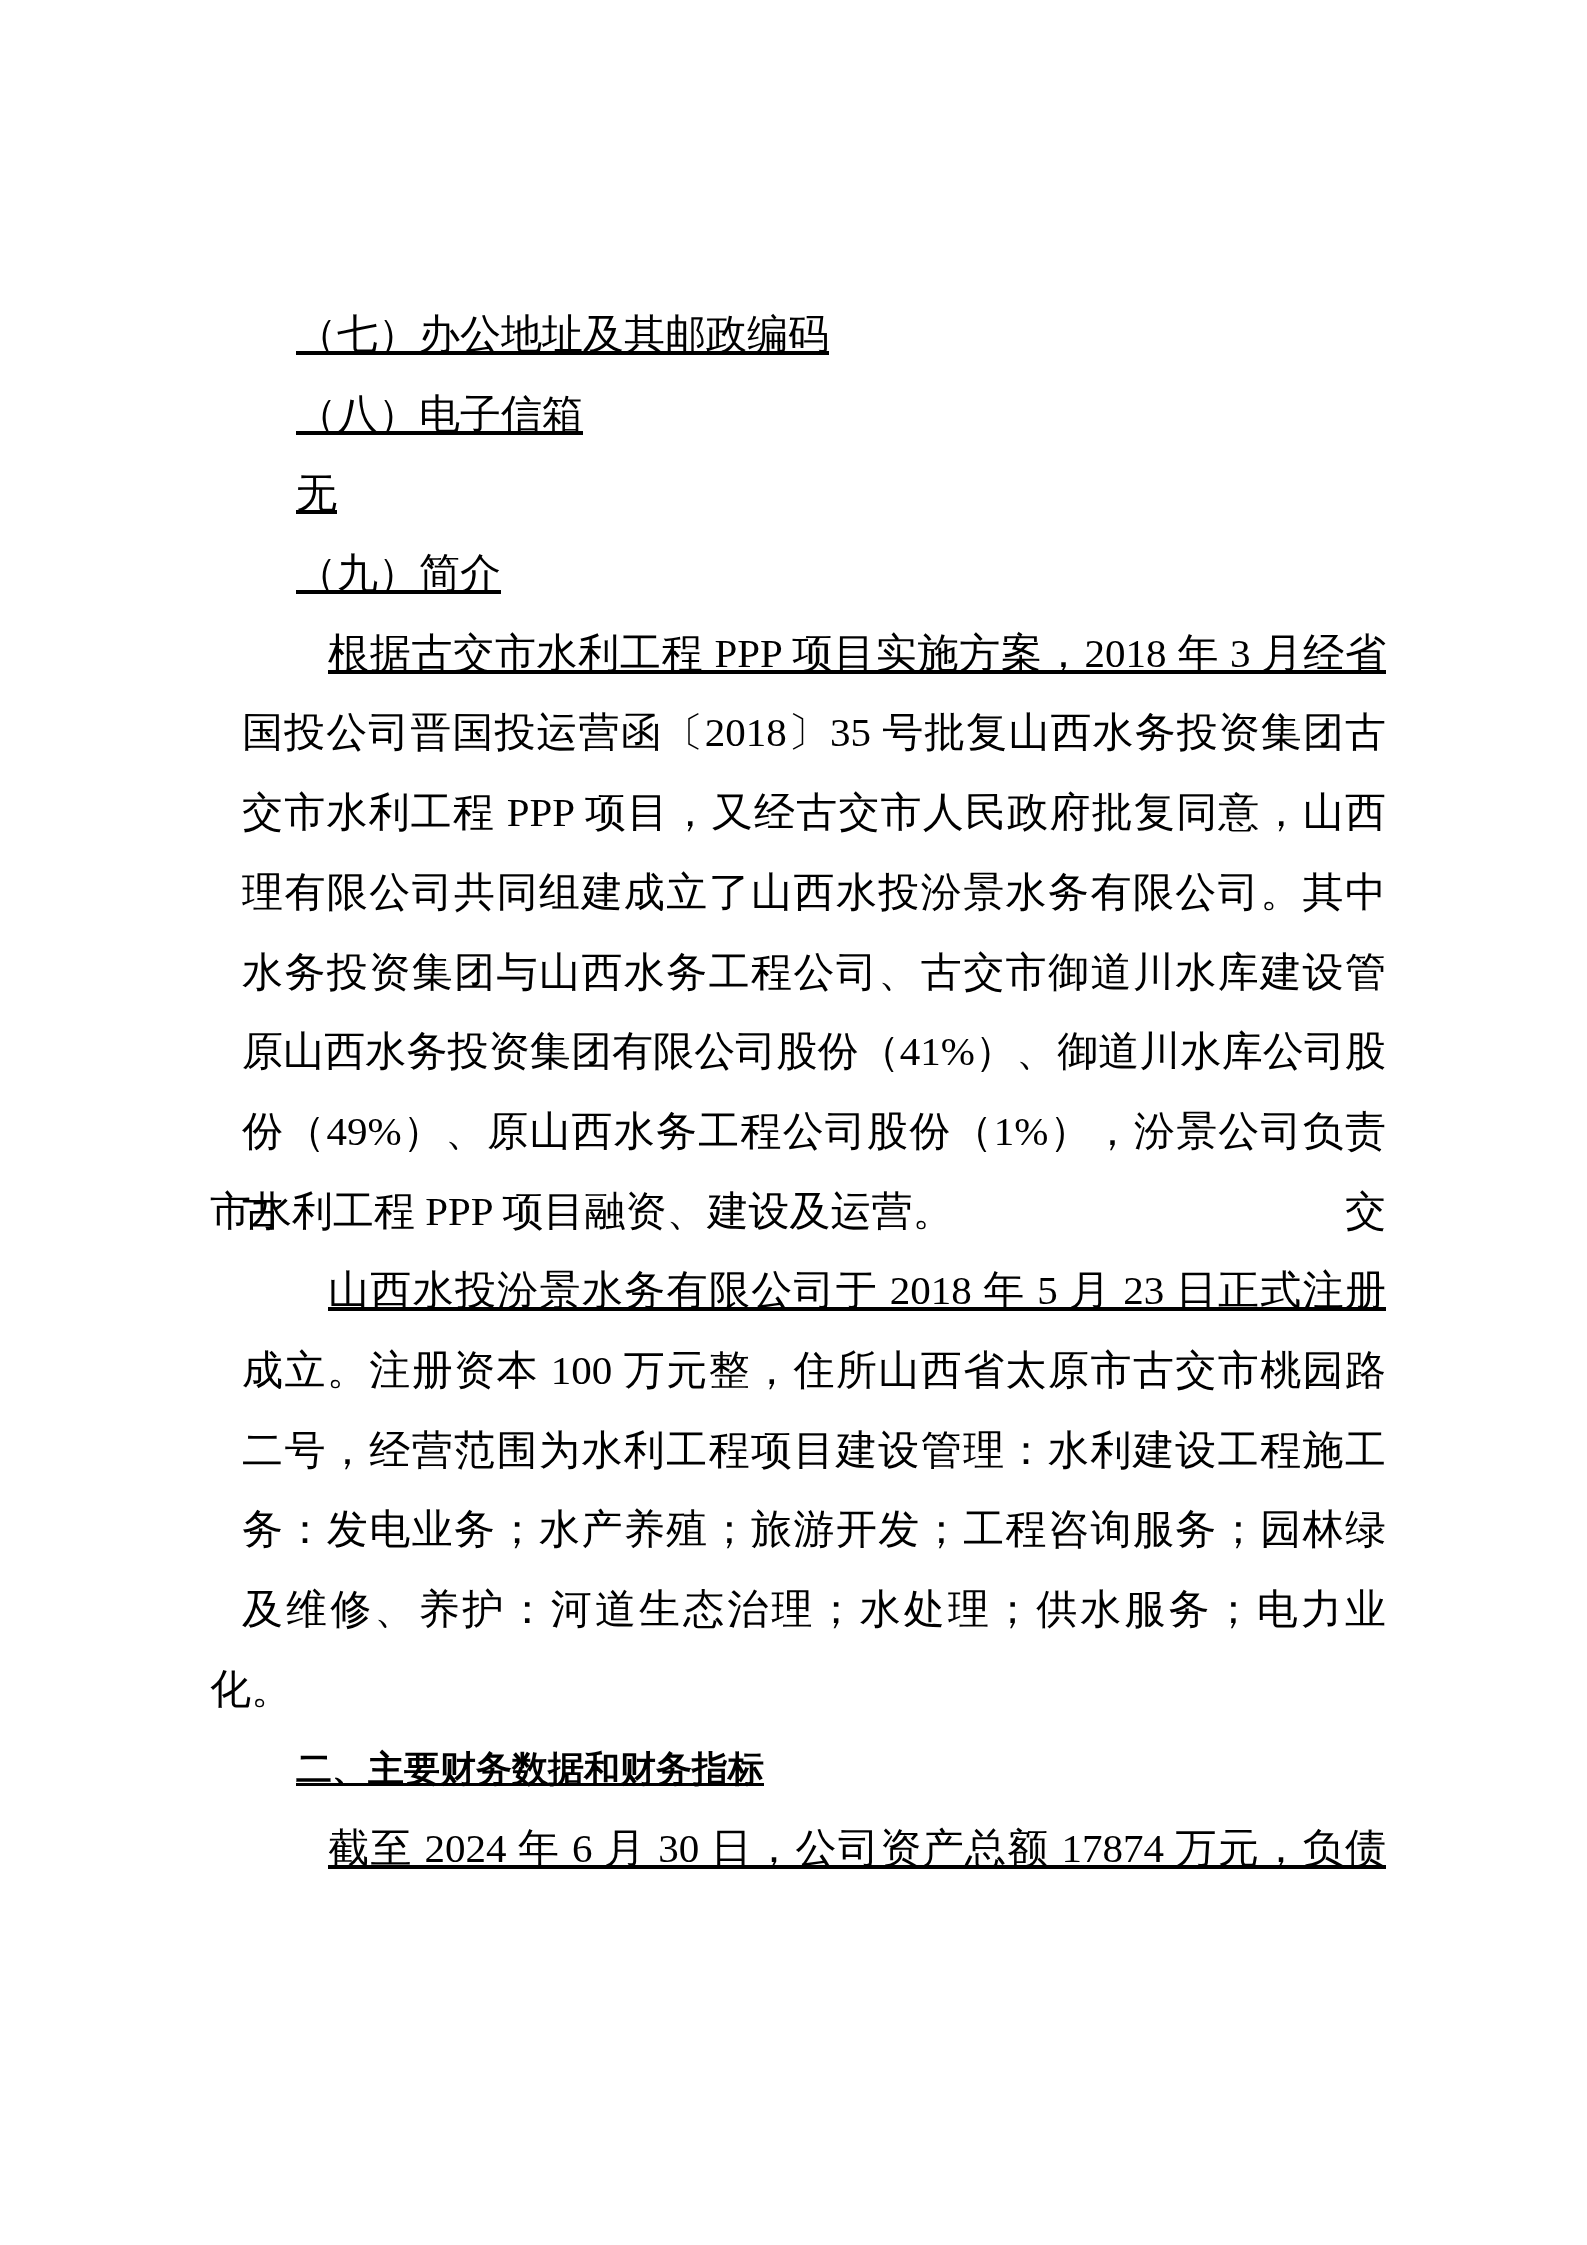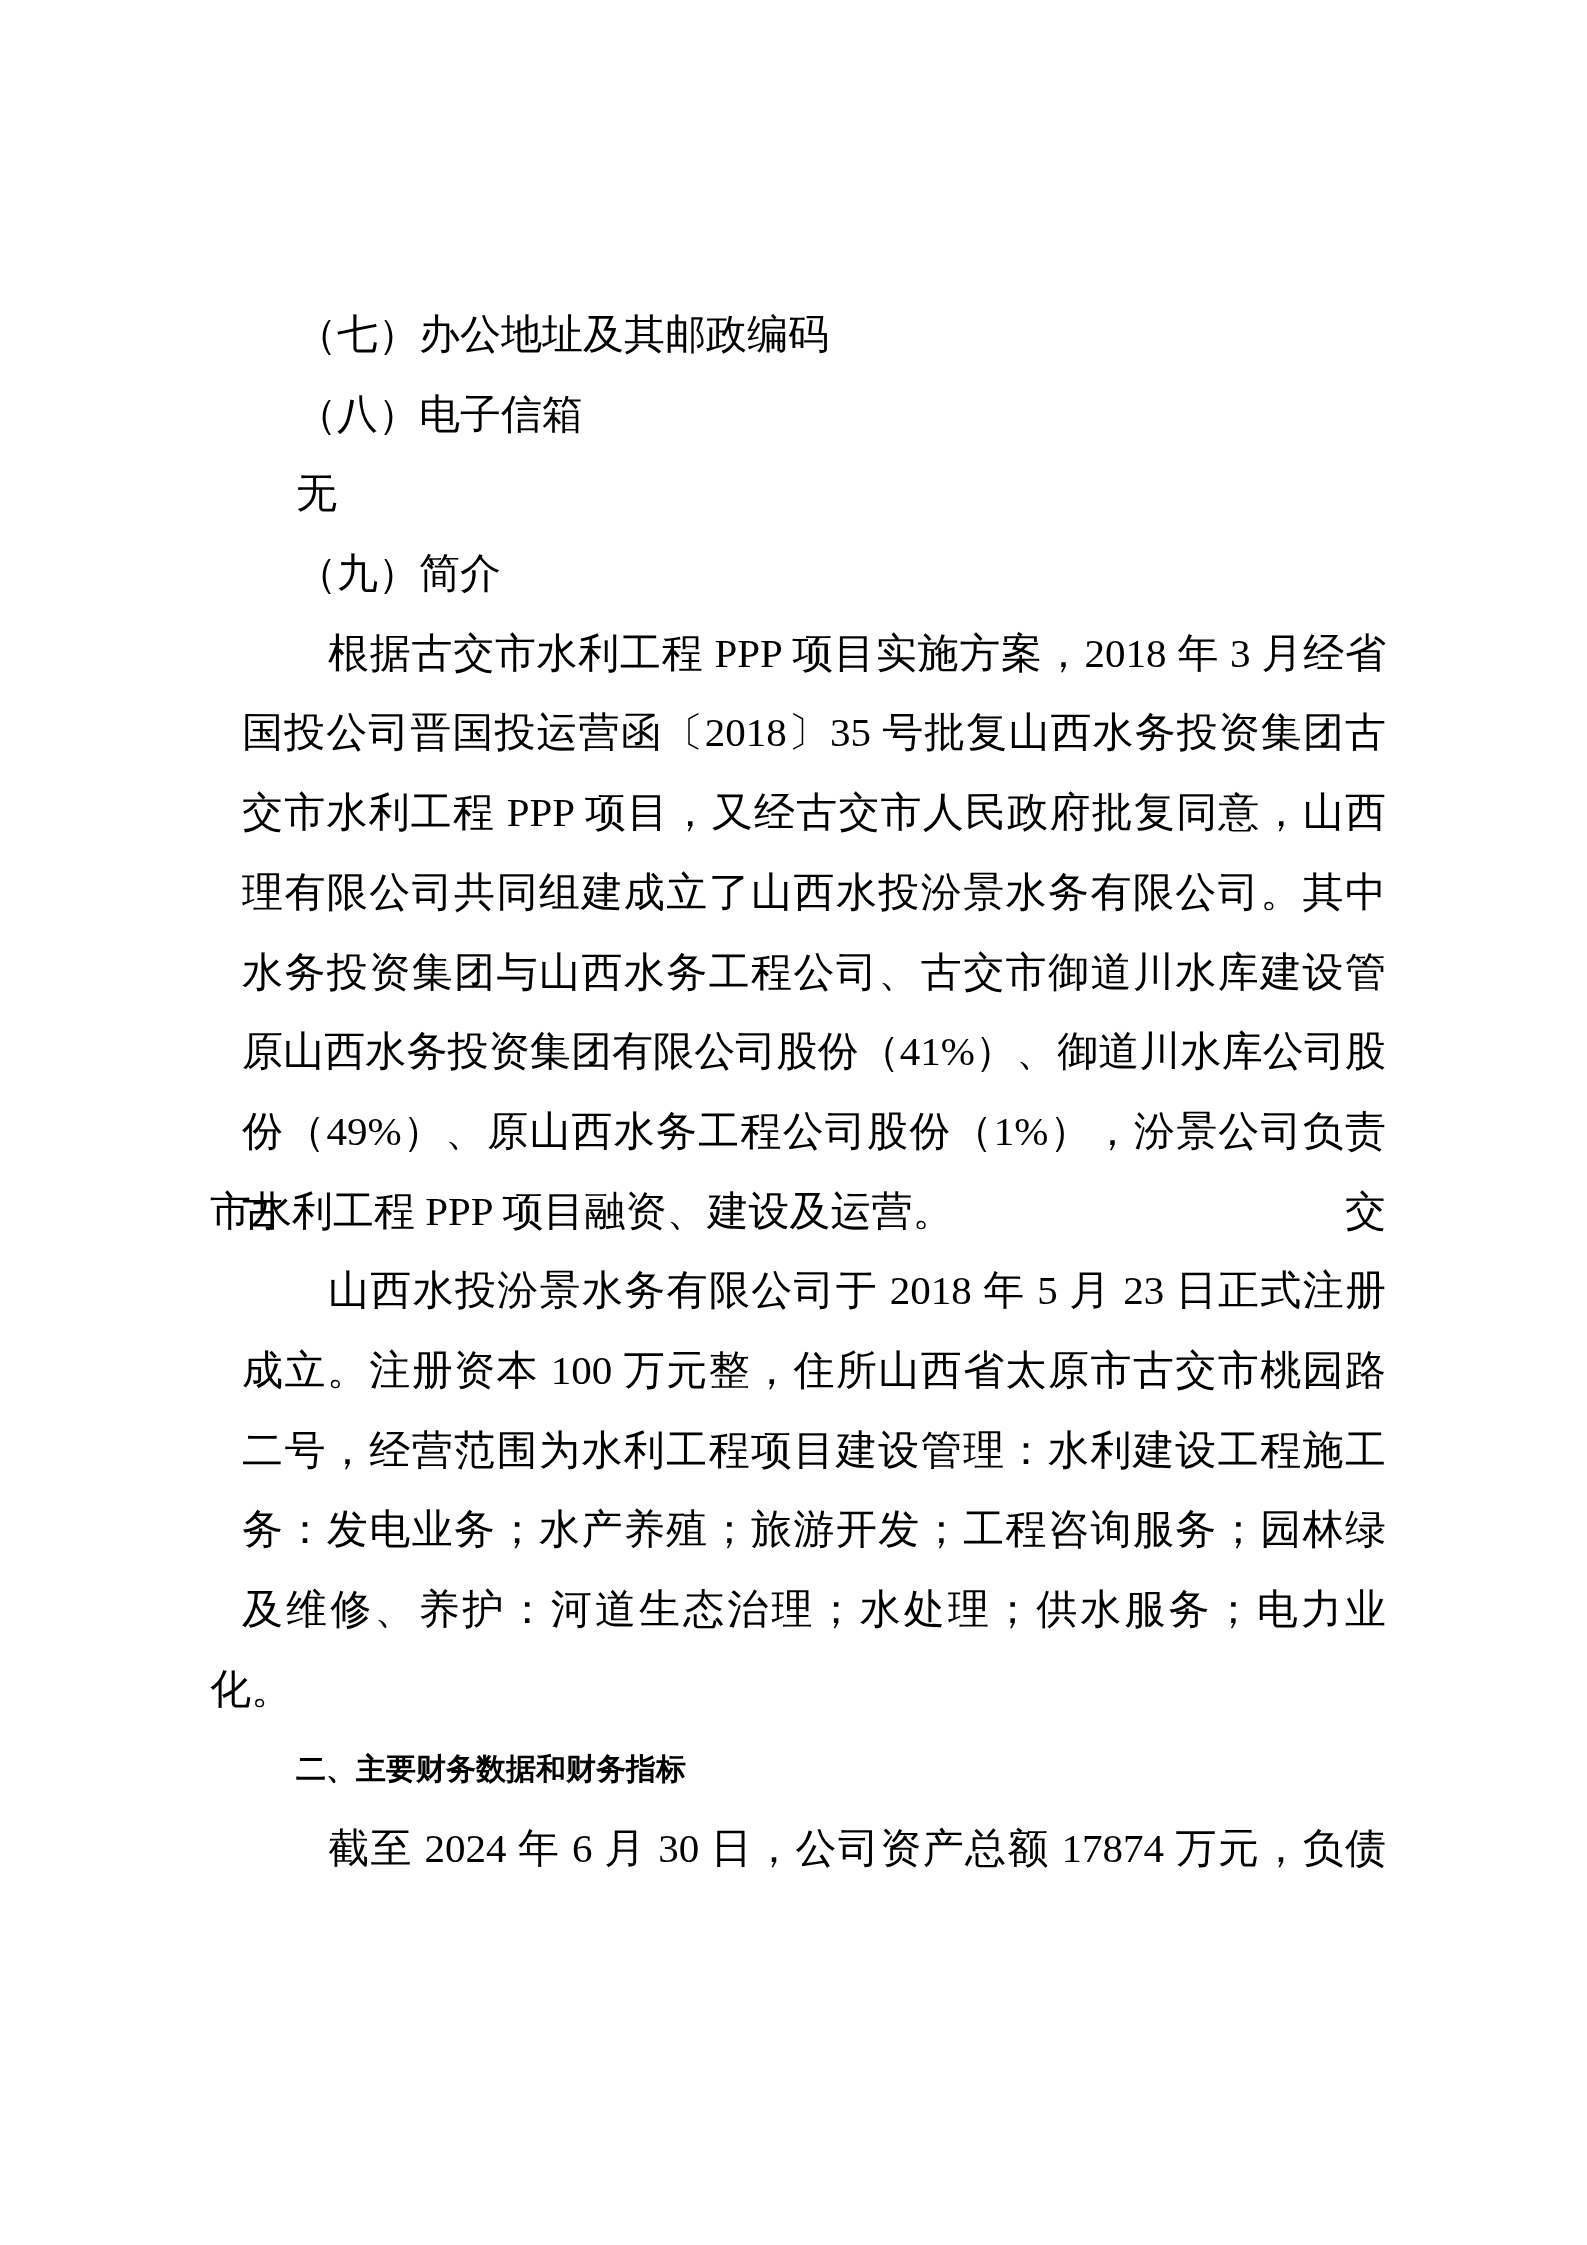--- a/index.html
+++ b/index.html
@@ -31,25 +31,26 @@
     text-align-last: left;
     white-space: pre-wrap;
     overflow: visible;
   }
   .line.justify {
     text-align-last: justify;
     margin-left: 32px;
   }
   .line.indent {
     padding-left: 86px;
+    text-decoration: underline;
   }
   .line.heading {
     font-family: "Liberation Sans", "DejaVu Sans", sans-serif;
     font-weight: 700;
-    font-size: 30px;
+    font-size: 36px;
   }
 </style>
 </head>
 <body>
 
 <div class="page">
   <div class="textblock" id="textblock">
       <div class="line indent">（七）办公地址及其邮政编码</div>
       <div class="line indent">（八）电子信箱</div>
       <div class="line indent">无</div>

